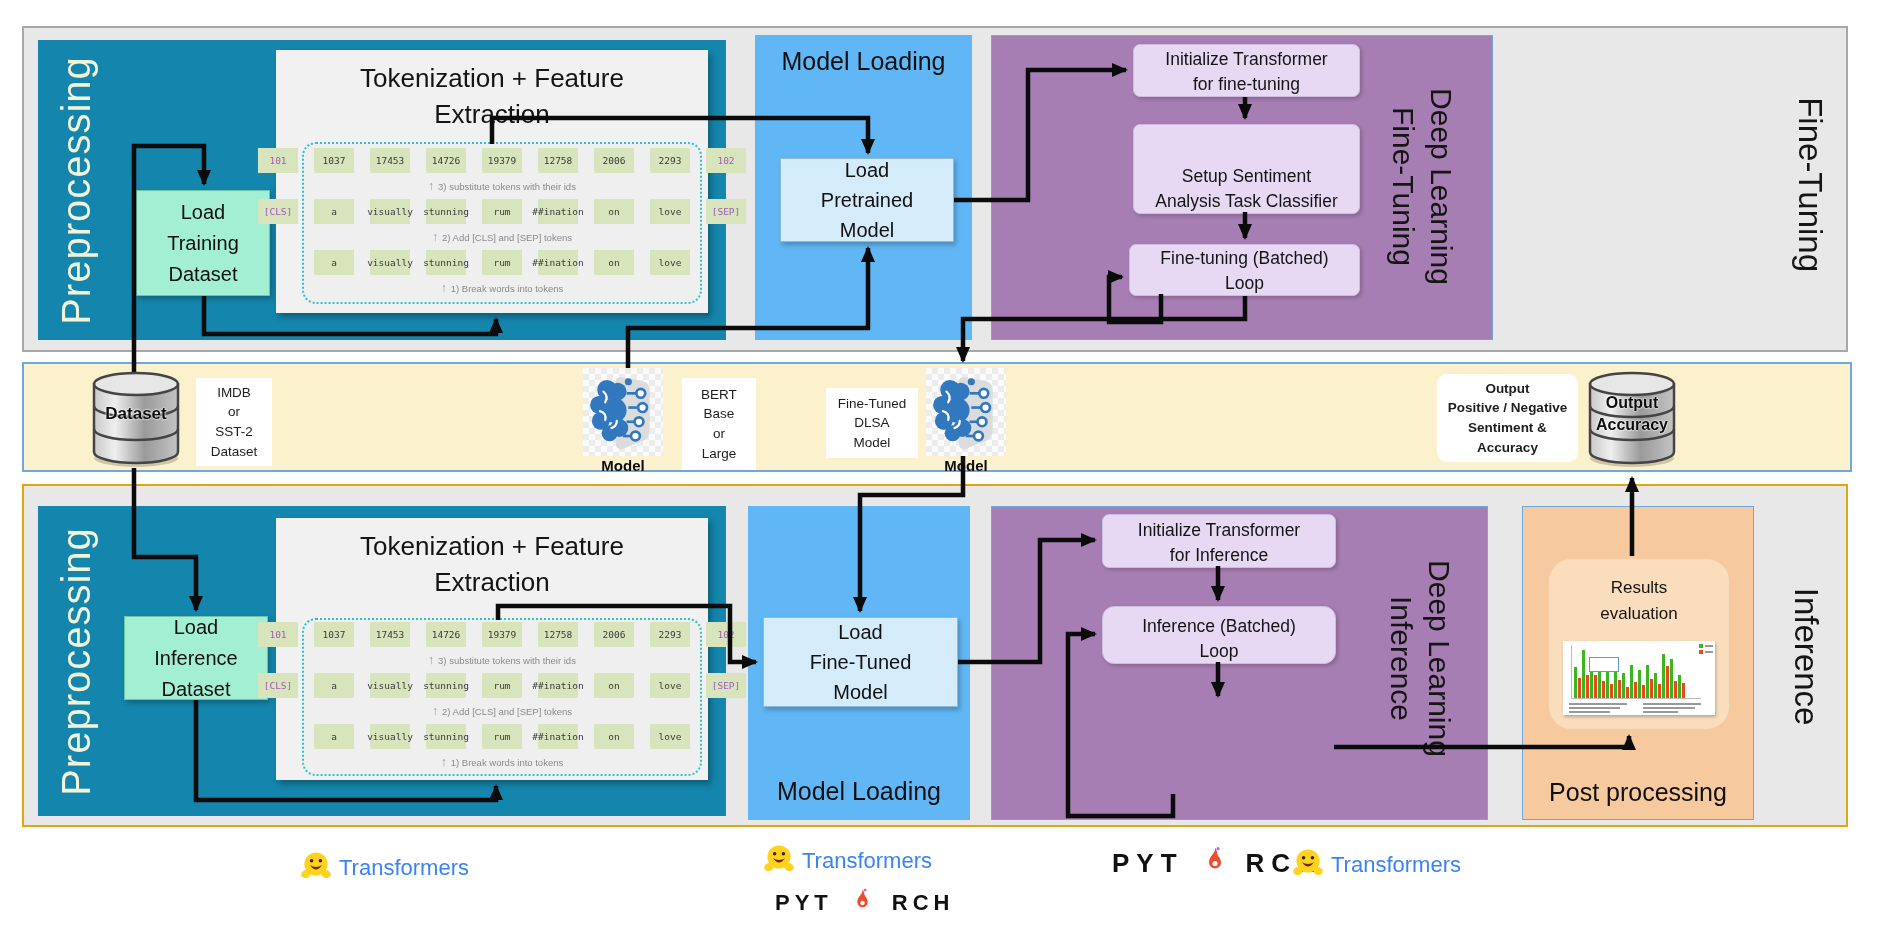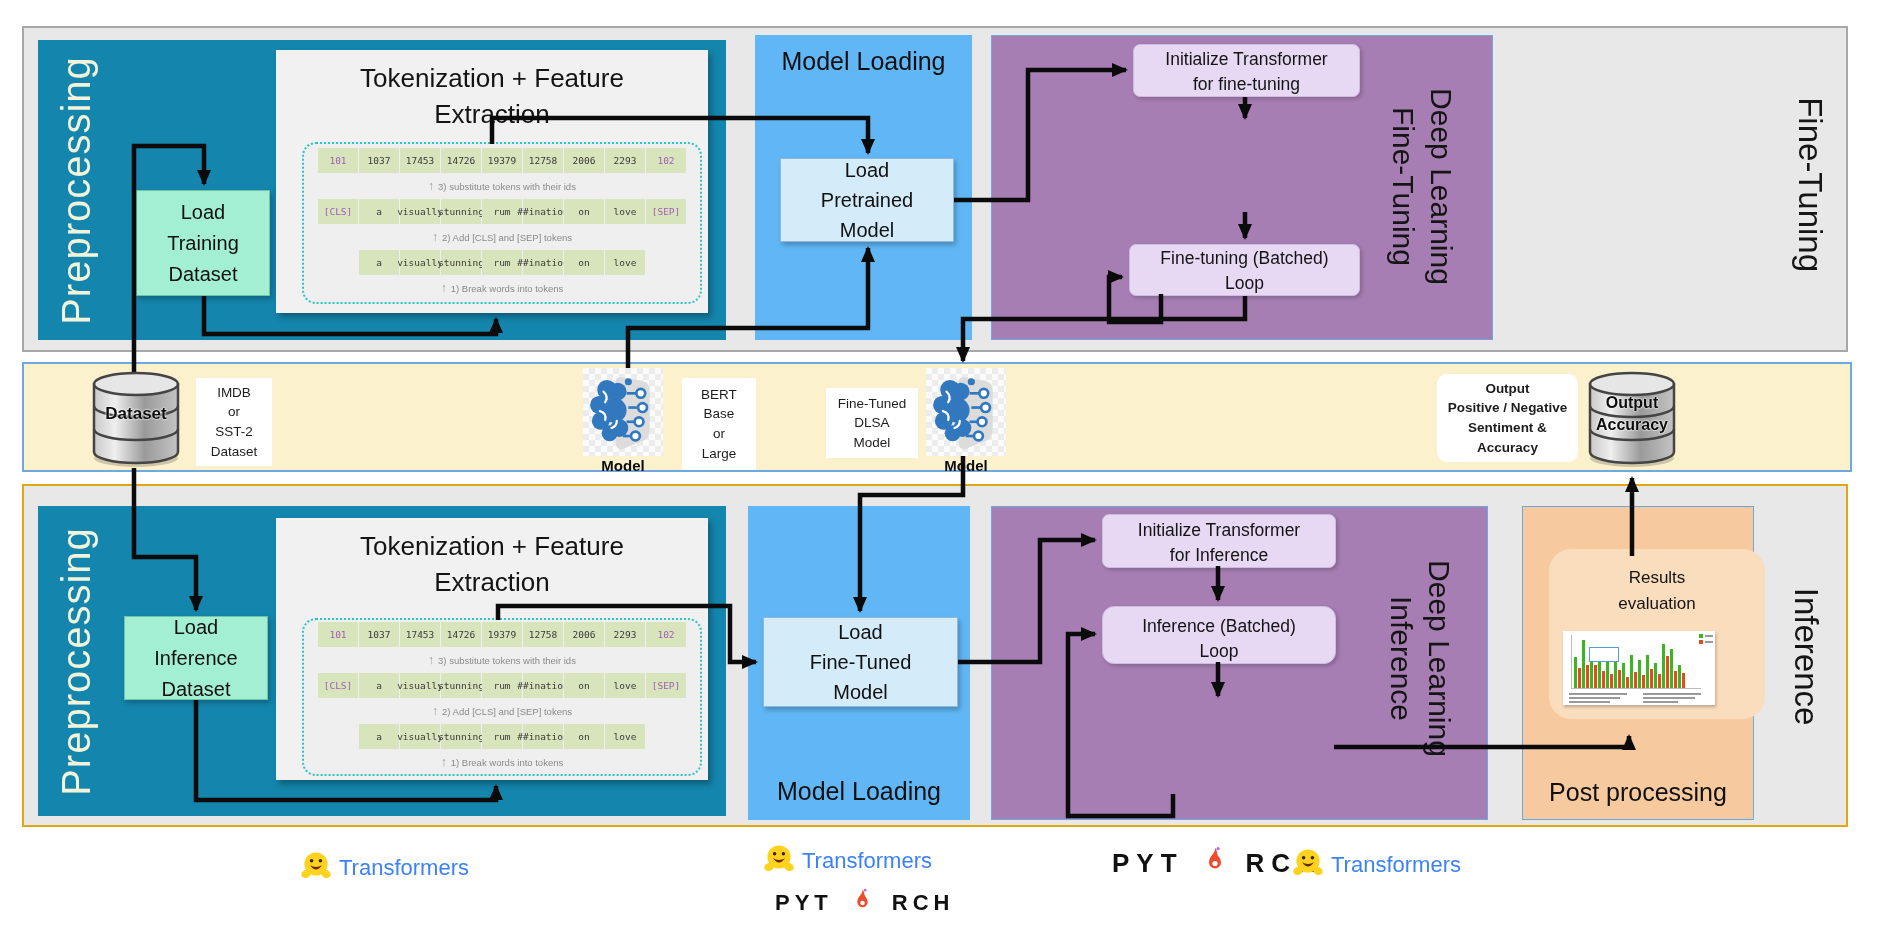--- a/index.html
+++ b/index.html
@@ -21,21 +21,21 @@
   .mint{background:#A3EFD3;border:1px solid #6fc4a8;box-shadow:2px 3px 5px rgba(0,0,0,.25);
         display:flex;align-items:center;justify-content:center;text-align:center;
         font-size:20px;line-height:1.55;color:#111;}
   .lightblue{background:#D4EBFA;border:1px solid #8FBADC;box-shadow:2px 3px 5px rgba(0,0,0,.25);
         display:flex;align-items:center;justify-content:center;text-align:center;
         font-size:20px;line-height:1.5;color:#111;}
   .whitecard{background:#F1F1F1;box-shadow:3px 4px 6px rgba(0,0,0,.3);}
   .card-title{position:absolute;left:0;right:0;top:10px;text-align:center;font-size:26px;line-height:1.4;color:#141414;}
   .dashedbox{position:absolute;border:2px dotted #2EC4C6;border-radius:14px;background:#EFEFEF;
         display:flex;flex-direction:column;align-items:center;justify-content:center;gap:3px;}
-  .tok-row{display:flex;gap:1px;justify-content:center;border-radius:8px;}
+  .tok-row{display:flex;gap:16px;justify-content:center;border-radius:8px;}
   .tok-cell{width:40px;height:25px;background:#D8E4BC;display:flex;align-items:center;justify-content:center;
         font-family:"DejaVu Sans Mono",monospace;font-size:9.5px;color:#3a3a3a;}
   .tok-edge{color:#A05EB5;}
   .tok-cap{font-size:9.5px;color:#8a8a8a;display:flex;align-items:center;gap:4px;height:20px;}
   .tok-cap .up{color:#9a9a9a;font-size:12px;}
   .paneltitle{position:absolute;left:0;right:0;text-align:center;font-size:25px;color:#101010;}
   .flowbox{position:absolute;background:#E7D9F3;border:1px solid #cdbbe0;border-radius:7px;
         box-shadow:2px 2px 4px rgba(0,0,0,.2);display:flex;align-items:flex-end;justify-content:center;
         text-align:center;font-size:17.5px;line-height:1.4;color:#141414;}
   .note{position:absolute;background:#fff;display:flex;align-items:center;justify-content:center;
@@ -132,20 +132,23 @@
     <div class="paneltitle" style="top:12px;">Model Loading</div>
   </div>
   <div class="panel lightblue" style="left:780px;top:158px;width:174px;height:84px;">
     <div>Load<br>Pretrained<br>Model</div>
   </div>
 
   <div class="panel purple" style="left:991px;top:35px;width:502px;height:305px;"></div>
   <div class="flowbox" style="left:1133px;top:44px;width:225px;height:51px;">
     <div>Initialize Transformer<br>for fine-tuning</div>
   </div>
+  <div class="flowbox" style="left:1133px;top:124px;width:225px;height:88px;">
+    <div>Setup Sentiment<br>Analysis Task Classifier</div>
+  </div>
   <div class="flowbox" style="left:1129px;top:244px;width:229px;height:50px;">
     <div>Fine-tuning (Batched)<br>Loop</div>
   </div>
   <div class="panel vlabel-dark" style="left:1360px;top:36px;width:125px;height:300px;">
     <div>Deep Learning<br>Fine-Tuning</div>
   </div>
   <div class="panel vlabel-dark vlabel-stage" style="left:1775px;top:35px;width:70px;height:300px;">
     <div>Fine-Tuning</div>
   </div>
 
@@ -324,21 +327,21 @@
     <div>Initialize Transformer<br>for Inference</div>
   </div>
   <div class="flowbox" style="left:1102px;top:606px;width:232px;height:56px;border-radius:12px;">
     <div>Inference (Batched)<br>Loop</div>
   </div>
   <div class="panel vlabel-dark" style="left:1358px;top:508px;width:125px;height:300px;">
     <div>Deep Learning<br>Inference</div>
   </div>
 
   <div class="panel orange" style="left:1522px;top:506px;width:232px;height:314px;">
-    <div class="ppinner" style="left:26px;top:42px;width:216px;height:170px;">
+    <div class="ppinner" style="left:26px;top:52px;width:180px;height:170px;">
       <div class="results-txt">Results<br>evaluation</div>
       <div class="mini-chart" style="left:14px;top:82px;width:152px;height:74px;">
         <div class="mini-bars">
             <div style="height: 31px; background: rgb(60, 181, 33);"></div>
             <div style="height: 20px; background: rgb(232, 73, 29);"></div>
             <div style="height: 48px; background: rgb(60, 181, 33);"></div>
             <div style="height: 23px; background: rgb(232, 73, 29);"></div>
             <div style="height: 34px; background: rgb(60, 181, 33);"></div>
             <div style="height: 23px; background: rgb(232, 73, 29);"></div>
             <div style="height: 28px; background: rgb(60, 181, 33);"></div>

